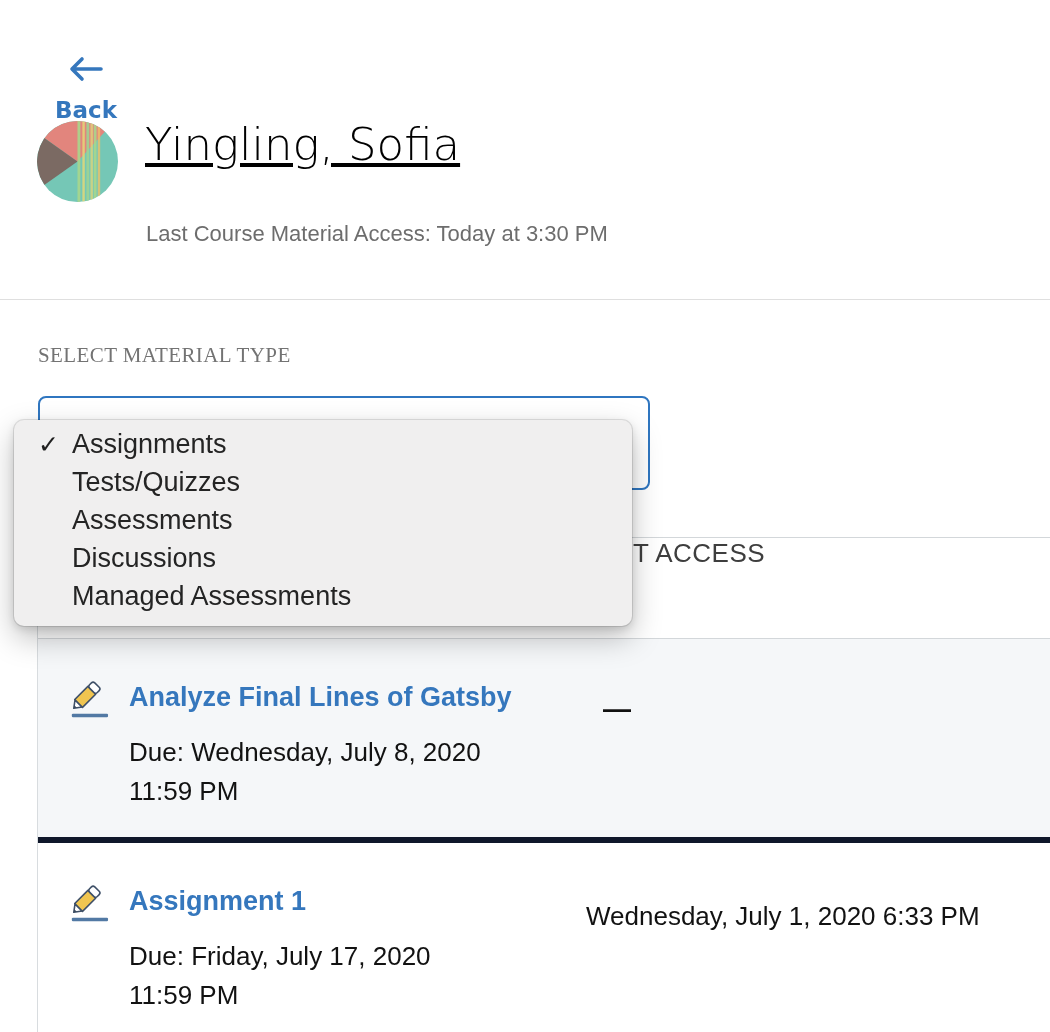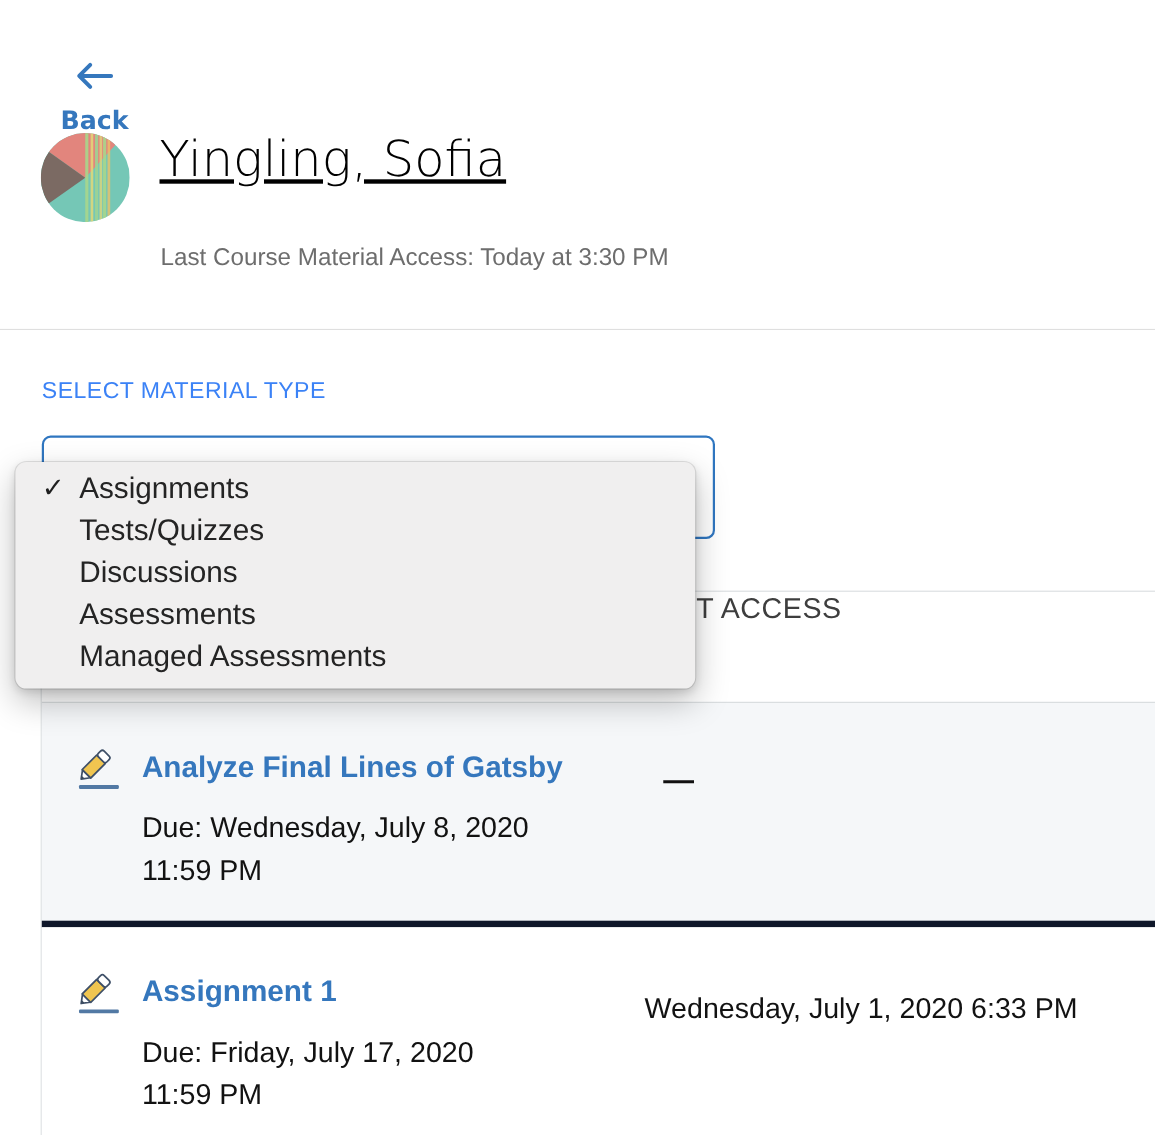--- a/index.html
+++ b/index.html
@@ -13,21 +13,21 @@
   .back{left:55px;top:55px;display:flex;align-items:center;gap:12px;cursor:pointer;
         color:#3577bd;font-family:"DejaVu Sans",sans-serif;font-weight:bold;font-size:23px;line-height:30px;}
   .back svg{display:block;}
   .avatar{left:37px;top:121px;width:81px;height:81px;}
   .student-name{left:145px;top:122px;font-family:"DejaVu Sans",sans-serif;font-weight:300;
         font-size:45px;line-height:1;color:#000000;text-decoration:underline;}
   .last-access{left:146px;top:222px;font-size:22px;line-height:1.1;color:#6d6d6d;}
   .page-divider{left:0;top:299px;width:1050px;height:1px;background:#dfdfdf;}
 
   
-  .filter-label{left:38px;top:345px;font-size:21px;line-height:1;color:#3b82f6;letter-spacing:0.4px;}
+  .filter-label{left:38px;top:345px;font-size:21px;line-height:1;color:#737373;letter-spacing:0.4px;font-family:Liberation Serif, serif;}
   .material-select{left:38px;top:396px;width:608px;height:90px;background:#fff;
         border:2px solid #2f76c0;border-radius:8px;z-index:5;cursor:pointer;}
   .menu{left:14px;top:420px;width:618px;height:206px;background:#f0efef;border-radius:10px;z-index:30;
         padding:5px 0;box-sizing:border-box;
         box-shadow:0 0 0 1px rgba(0,0,0,0.10), 0 12px 30px rgba(0,0,0,0.25), 0 3px 8px rgba(0,0,0,0.12);}
   .menu-item{position:relative;height:38px;line-height:38px;padding-left:58px;
         font-size:27px;color:#242424;white-space:nowrap;cursor:pointer;}
   .menu-check{position:absolute;left:24px;top:0;font-size:25px;color:#1f1f1f;}
 
   
@@ -90,24 +90,24 @@
 
   <div class="abs menu">
     <div class="menu-item">
       <span class="menu-check">✓</span>
       <span>Assignments</span>
     </div>
     <div class="menu-item">
       <span>Tests/Quizzes</span>
     </div>
     <div class="menu-item">
-      <span>Discussions</span>
+      <span>Assessments</span>
     </div>
     <div class="menu-item">
-      <span>Assessments</span>
+      <span>Discussions</span>
     </div>
     <div class="menu-item">
       <span>Managed Assessments</span>
     </div>
   </div>
 
   <div class="abs materials-table">
 
     <div class="thead">
       <div class="th-access">

